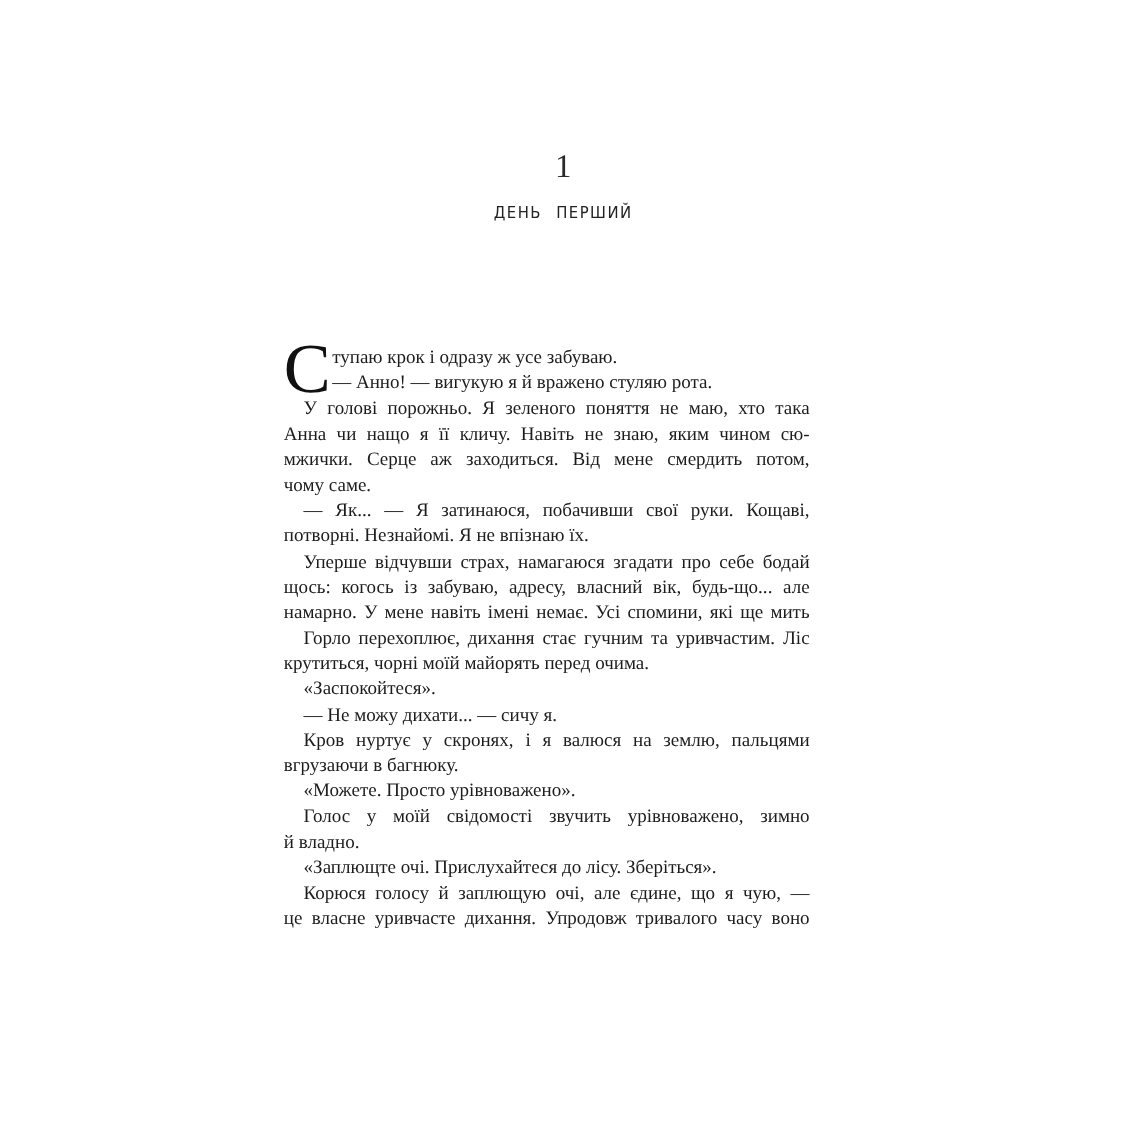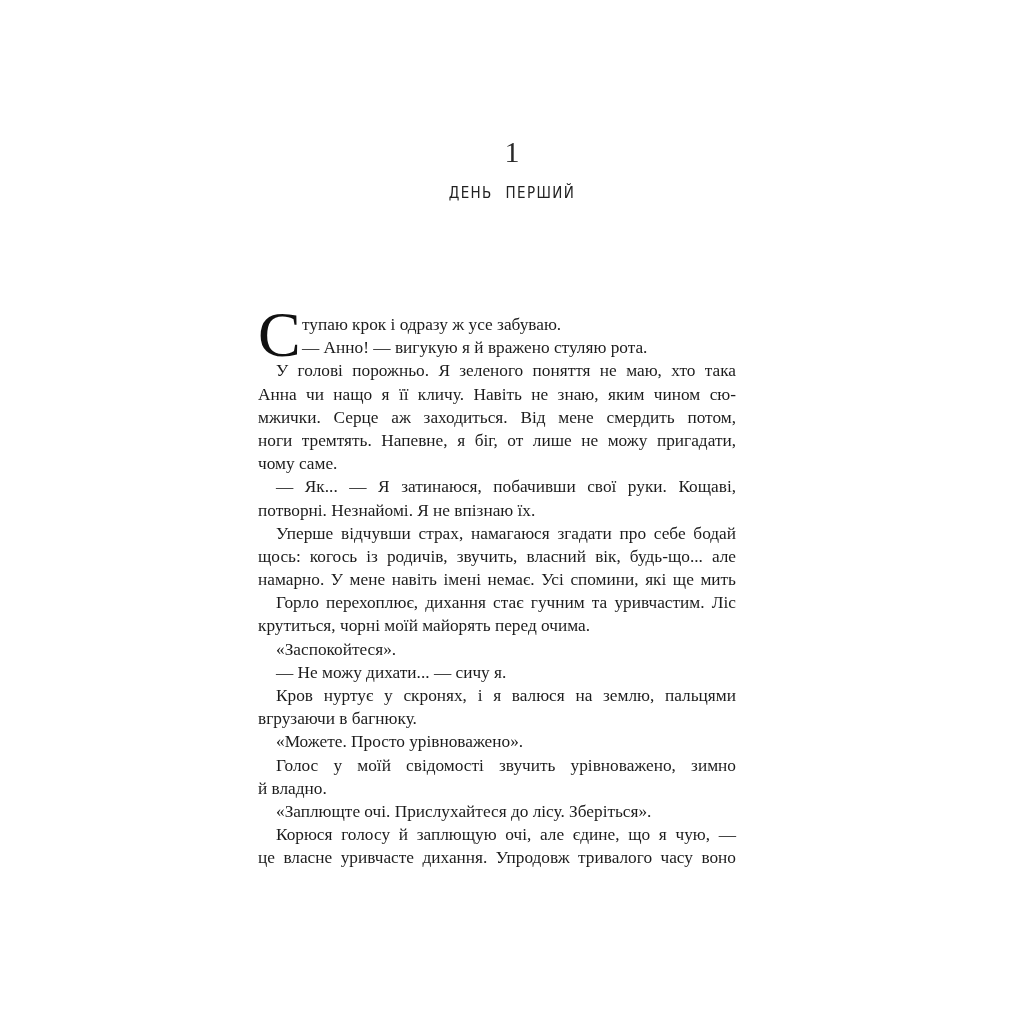--- a/index.html
+++ b/index.html
@@ -90,26 +90,25 @@
   </div>
 
   <div class="body-text">
     <span class="dropcap">С</span>
     <div id="lines">
         <span class="line dropcap-line last">тупаю крок і одразу ж усе забуваю.</span>
         <span class="line dropcap-line last">— Анно! — вигукую я й вражено стуляю рота.</span>
         <span class="line indent">У голові порожньо. Я зеленого поняття не маю, хто така</span>
         <span class="line">Анна чи нащо я її кличу. Навіть не знаю, яким чином сю-</span>
         <span class="line">мжички. Серце аж заходиться. Від мене смердить потом,</span>
-        <span class="line">ноги тремтять. Напевне, я біг, от лише не можу пригадати,</span>
         <span class="line last">чому саме.</span>
         <span class="line indent">— Як... — Я затинаюся, побачивши свої руки. Кощаві,</span>
         <span class="line last">потворні. Незнайомі. Я не впізнаю їх.</span>
         <span class="line indent">Уперше відчувши страх, намагаюся згадати про себе бодай</span>
-        <span class="line">щось: когось із родичів, звучить, власний вік, будь-що... але</span>
+        <span class="line">щось: когось із забуваю, адресу, власний вік, будь-що... але</span>
         <span class="line">намарно. У мене навіть імені немає. Усі спомини, які ще мить</span>
         <span class="line indent">Горло перехоплює, дихання стає гучним та уривчастим. Ліс</span>
         <span class="line last">крутиться, чорні моїй майорять перед очима.</span>
         <span class="line indent last">«Заспокойтеся».</span>
         <span class="line indent last">— Не можу дихати... — сичу я.</span>
         <span class="line indent">Кров нуртує у скронях, і я валюся на землю, пальцями</span>
         <span class="line last">вгрузаючи в багнюку.</span>
         <span class="line indent last">«Можете. Просто урівноважено».</span>
         <span class="line indent">Голос у моїй свідомості звучить урівноважено, зимно</span>
         <span class="line last">й владно.</span>

